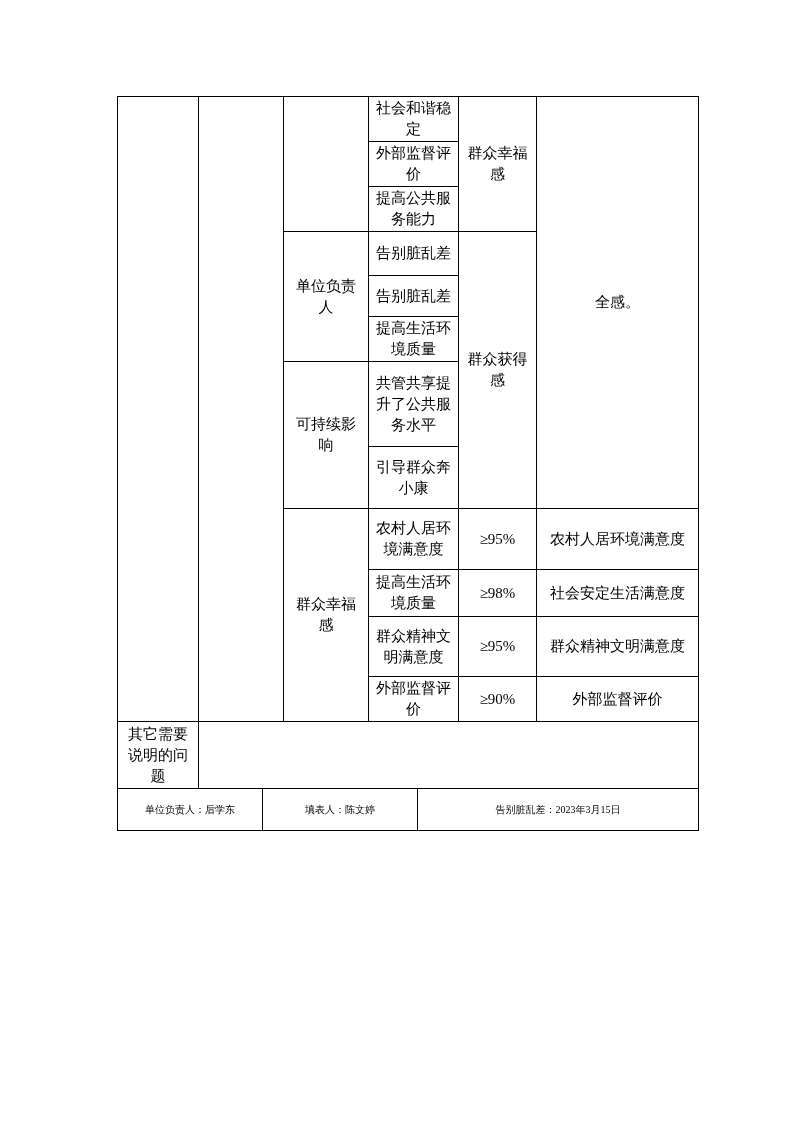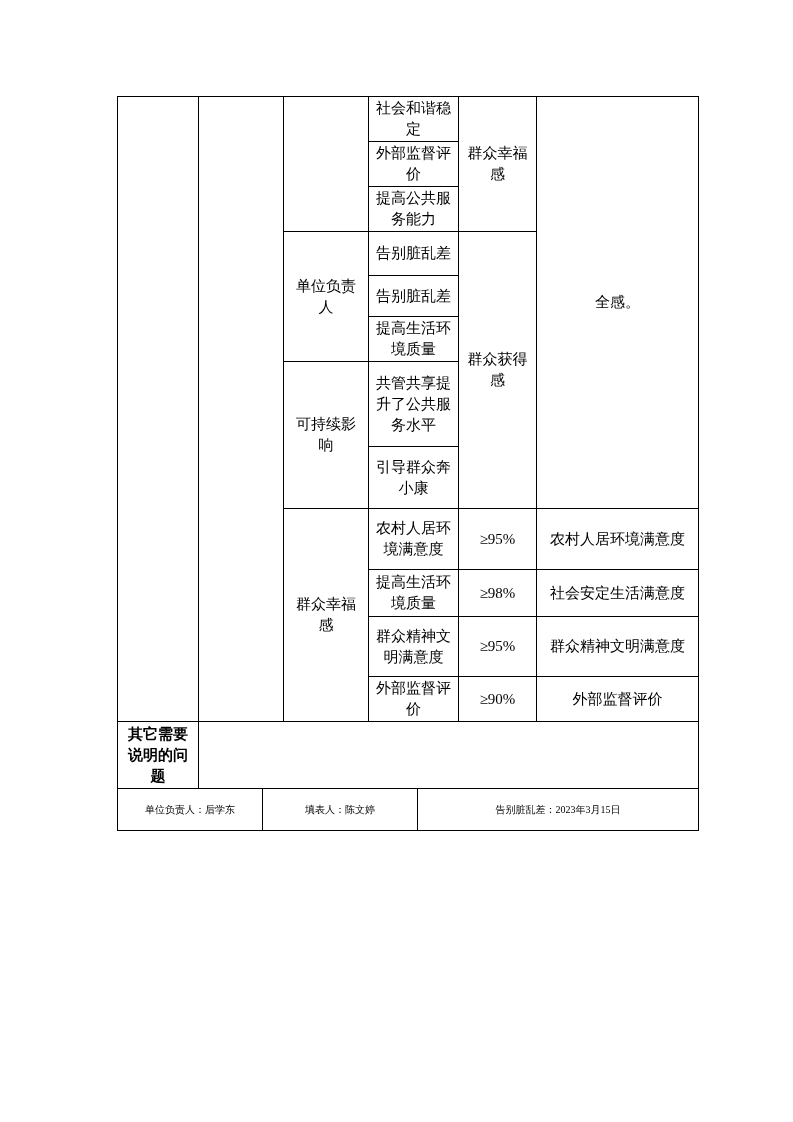--- a/index.html
+++ b/index.html
@@ -35,21 +35,21 @@
     vertical-align: middle;
     padding: 1px 6px;
     overflow: hidden;
     word-break: break-all;
   }
   td.top-align {
     vertical-align: top;
     padding-top: 2px;
   }
   td.bold-label {
-    font-weight: bold;
+    font-weight: normal;
     margin-top: 16px;
   }
   table.sig {
     border-collapse: collapse;
     table-layout: fixed;
     width: 581px;
     margin-top: -1.5px;
   }
   table.sig td {
     border: 1.5px solid #000000;

